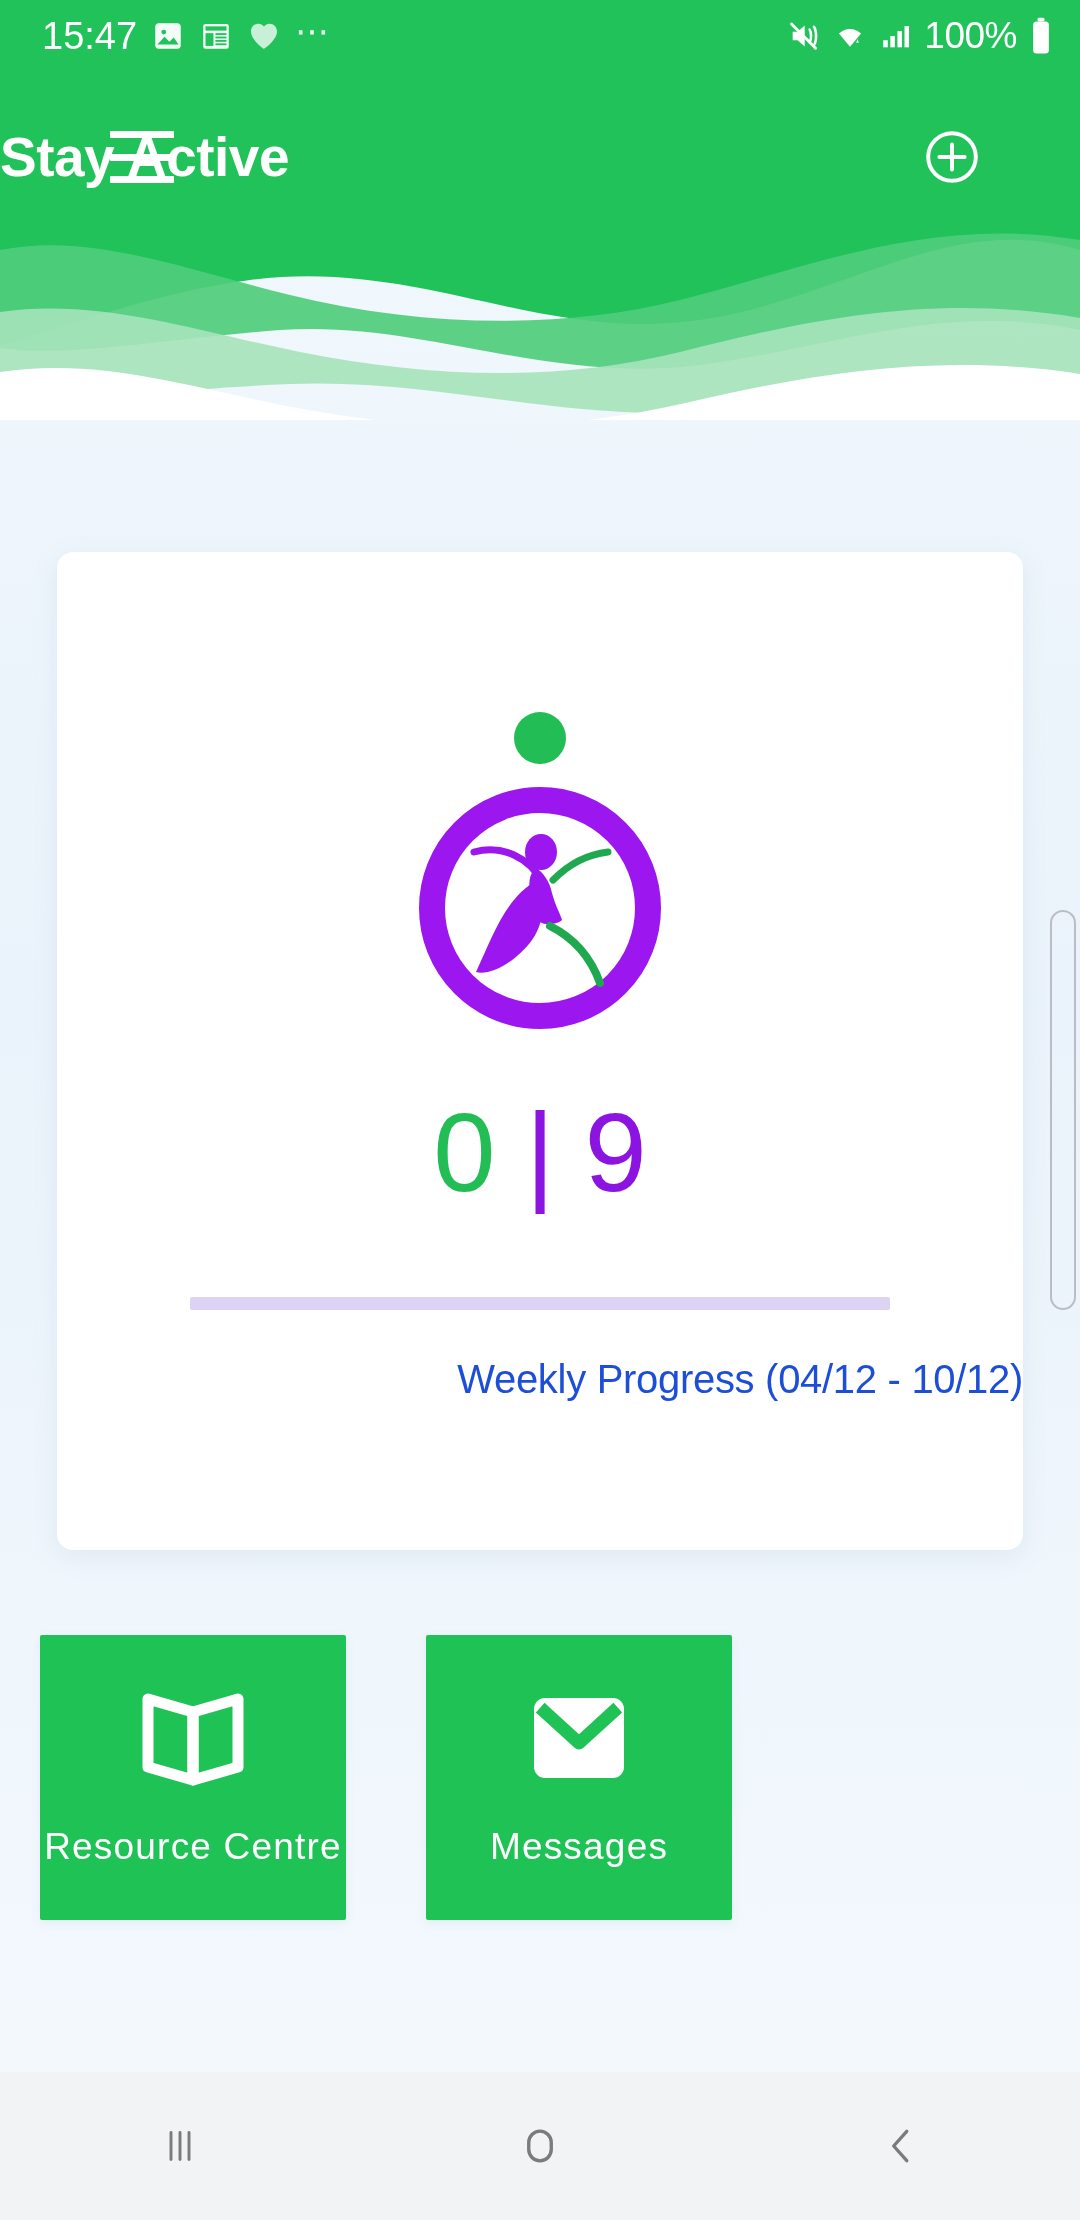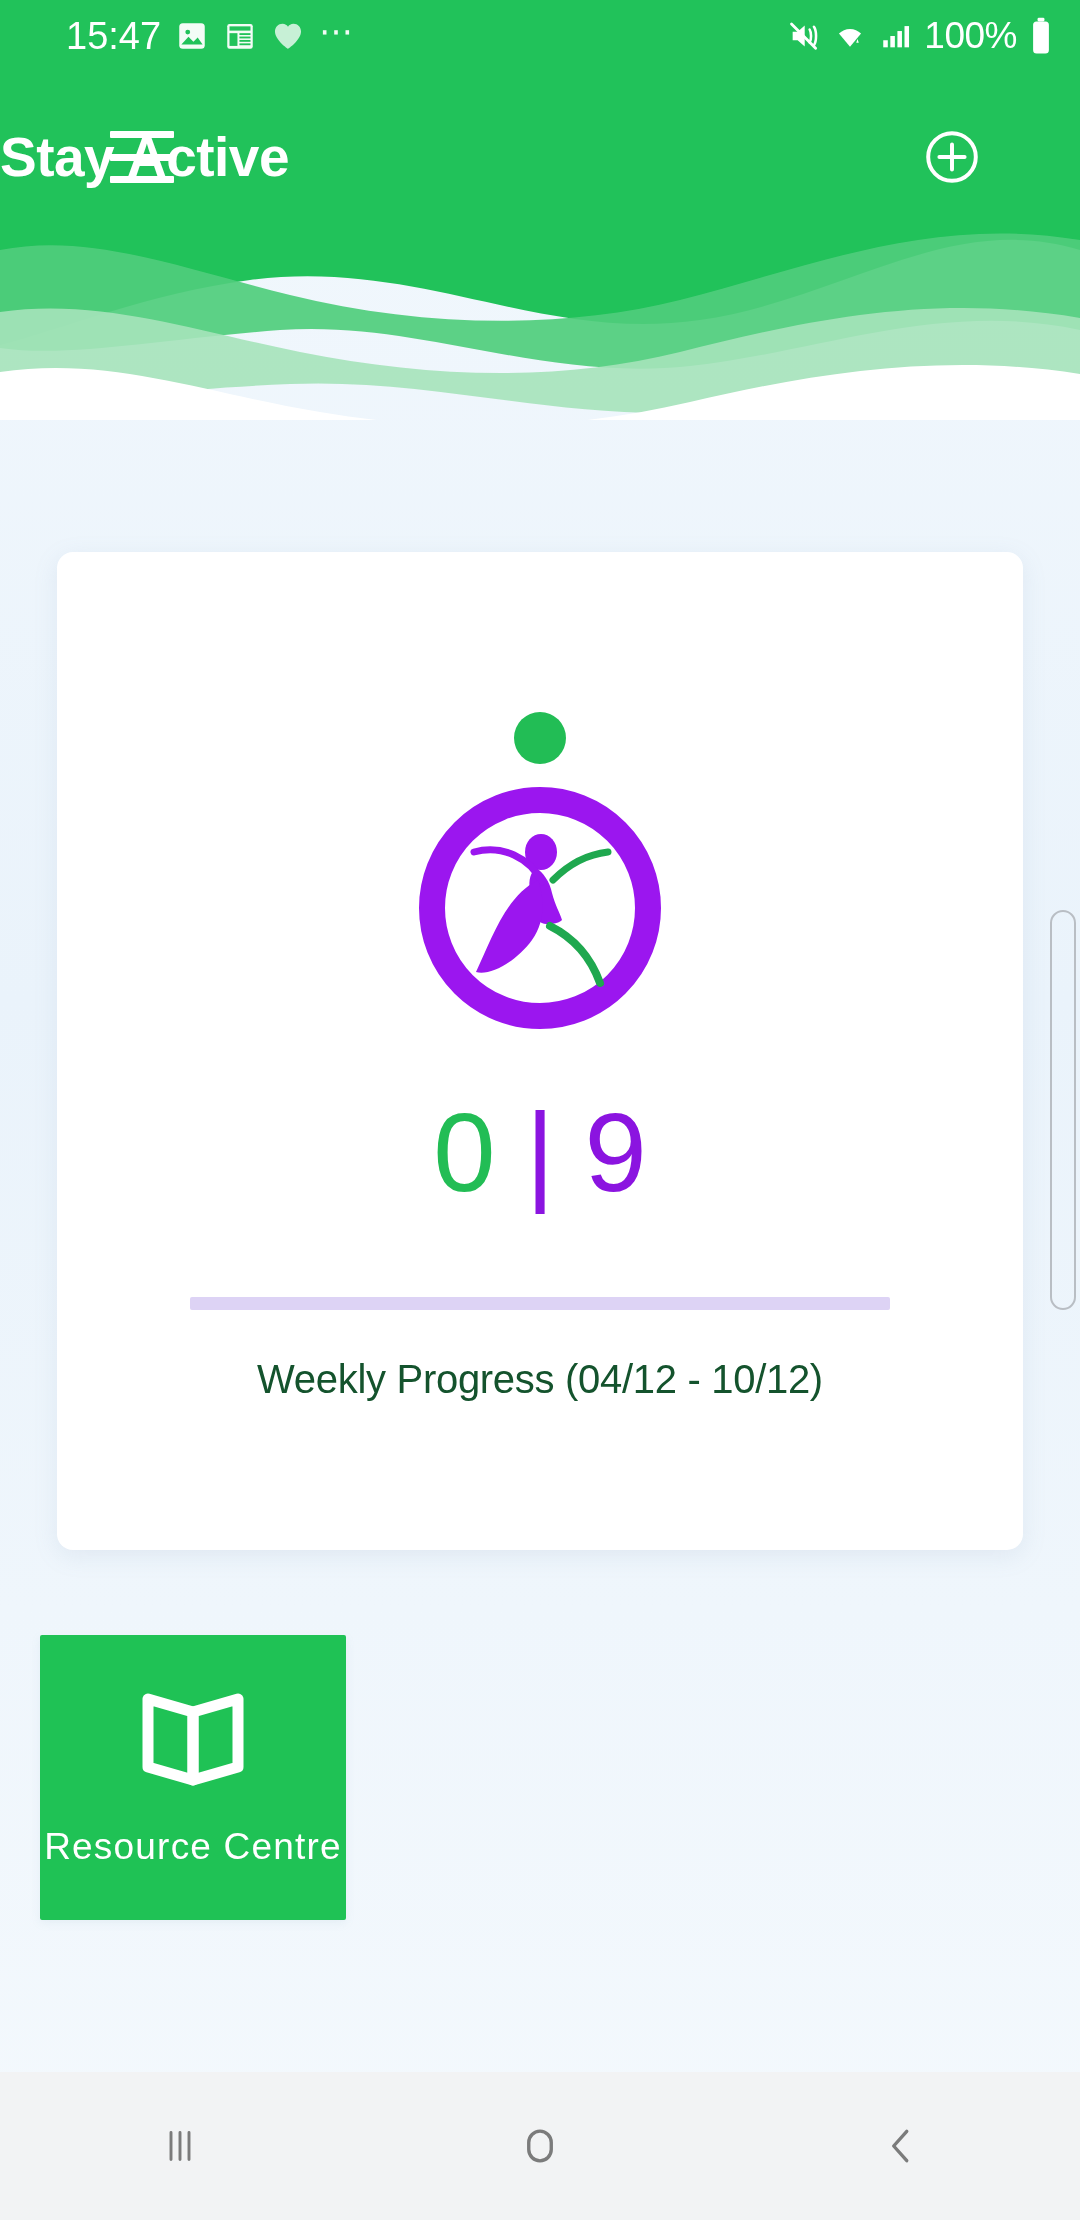--- a/index.html
+++ b/index.html
@@ -21,21 +21,21 @@
 
   
   .status-bar {
     position: absolute;
     top: 0; left: 0;
     width: 1080px;
     height: 72px;
     background: #21c25a;
     display: flex;
     align-items: center;
-    padding: 0 26px 0 66px;
+    padding: 0 26px 0 42px;
     z-index: 30;
   }
   .sb-left { display: flex; align-items: center; gap: 14px; flex: 1; }
   .sb-right { display: flex; align-items: center; gap: 11px; text-align: right; }
   .sb-clock {
     color: #ffffff;
     font-size: 38px;
     font-weight: 400;
     letter-spacing: 0px;
     line-height: 1;
@@ -174,22 +174,22 @@
     width: 700px;
     height: 13px;
     background: #ddd3f5;
     border-radius: 2px;
   }
 
   .progress-label {
     position: absolute;
     top: 805px;
     left: 0; right: 0;
-    text-align: center;
-    color: #14532d;
+    text-align: right;
+    color: #1d4ed8;
     font-size: 40px;
     font-weight: 400;
     letter-spacing: -0.3px;
   }
 
   
   .scroll-track {
     position: absolute;
     right: 4px;
     top: 910px;
@@ -408,20 +408,29 @@
     <div class="tile">
       <div class="tile-icon">
         <svg width="118" height="96" viewBox="0 0 118 96">
           <path d="M59 22 L14 9 L14 77 L59 90 Z" fill="none" stroke="#ffffff" stroke-width="11" stroke-linejoin="round"></path>
           <path d="M59 22 L104 9 L104 77 L59 90 Z" fill="none" stroke="#ffffff" stroke-width="11" stroke-linejoin="round"></path>
         </svg>
       </div>
       <div class="tile-label">Resource Centre</div>
     </div>
 
+    <div class="tile">
+      <div class="tile-icon">
+        <svg width="118" height="96" viewBox="0 0 118 96">
+          <rect x="14" y="8" width="90" height="80" rx="11" fill="#ffffff"></rect>
+          <path d="M25 22 L59 53 L93 22" fill="none" stroke="#1fc255" stroke-width="13" stroke-linejoin="round" stroke-linecap="square"></path>
+        </svg>
+      </div>
+      <div class="tile-label">Messages</div>
+    </div>
 
   </div>
 
   <div class="navbar">
     <div class="nav-btn">
       <svg width="54" height="54" viewBox="0 0 24 24">
         <path d="M8 6 L8 18 M12 6 L12 18 M16 6 L16 18" stroke="#7b7b7b" stroke-width="1.3" stroke-linecap="round"></path>
       </svg>
     </div>
     <div class="nav-btn">

